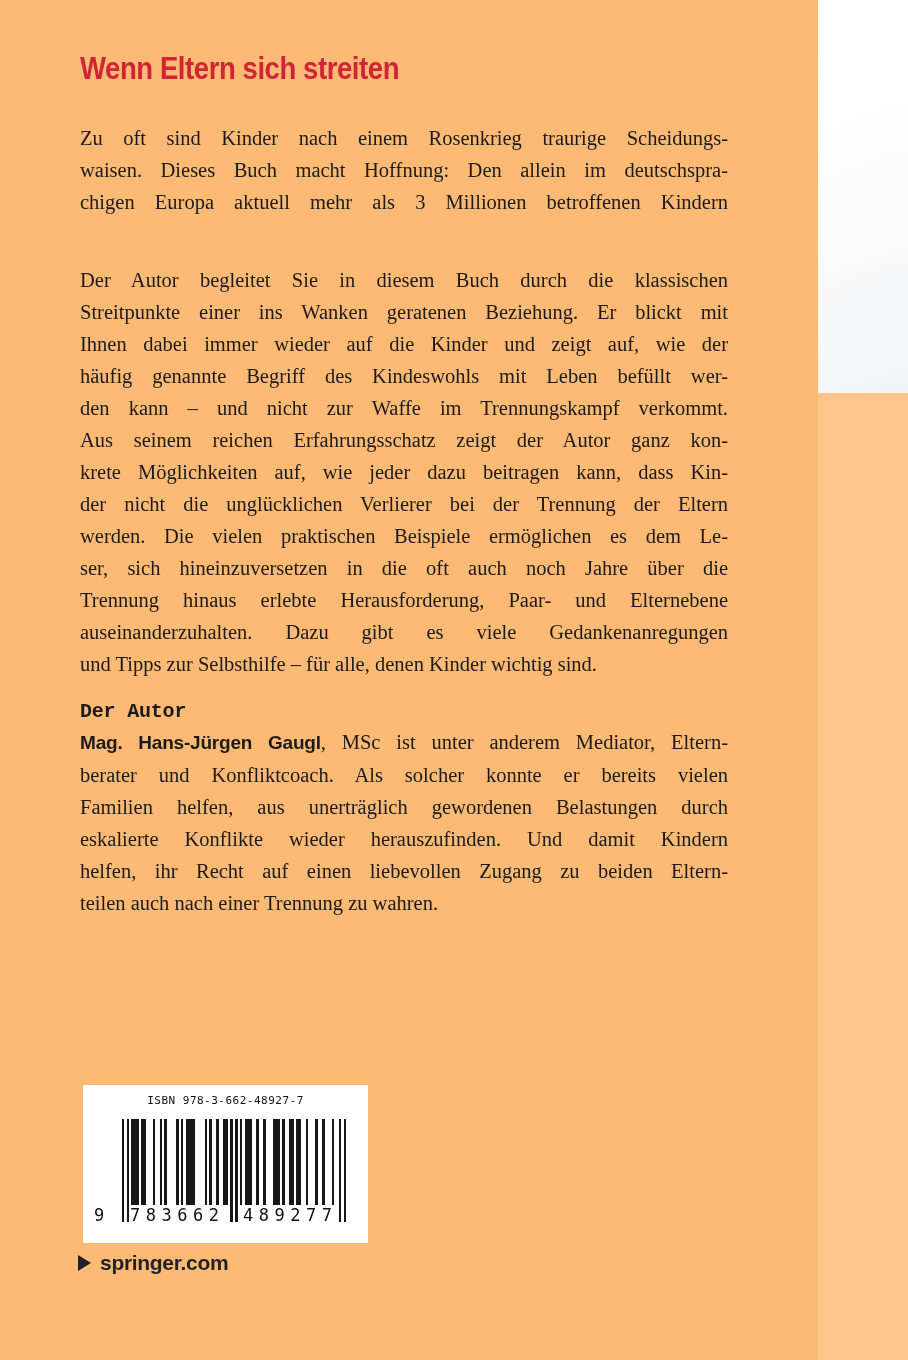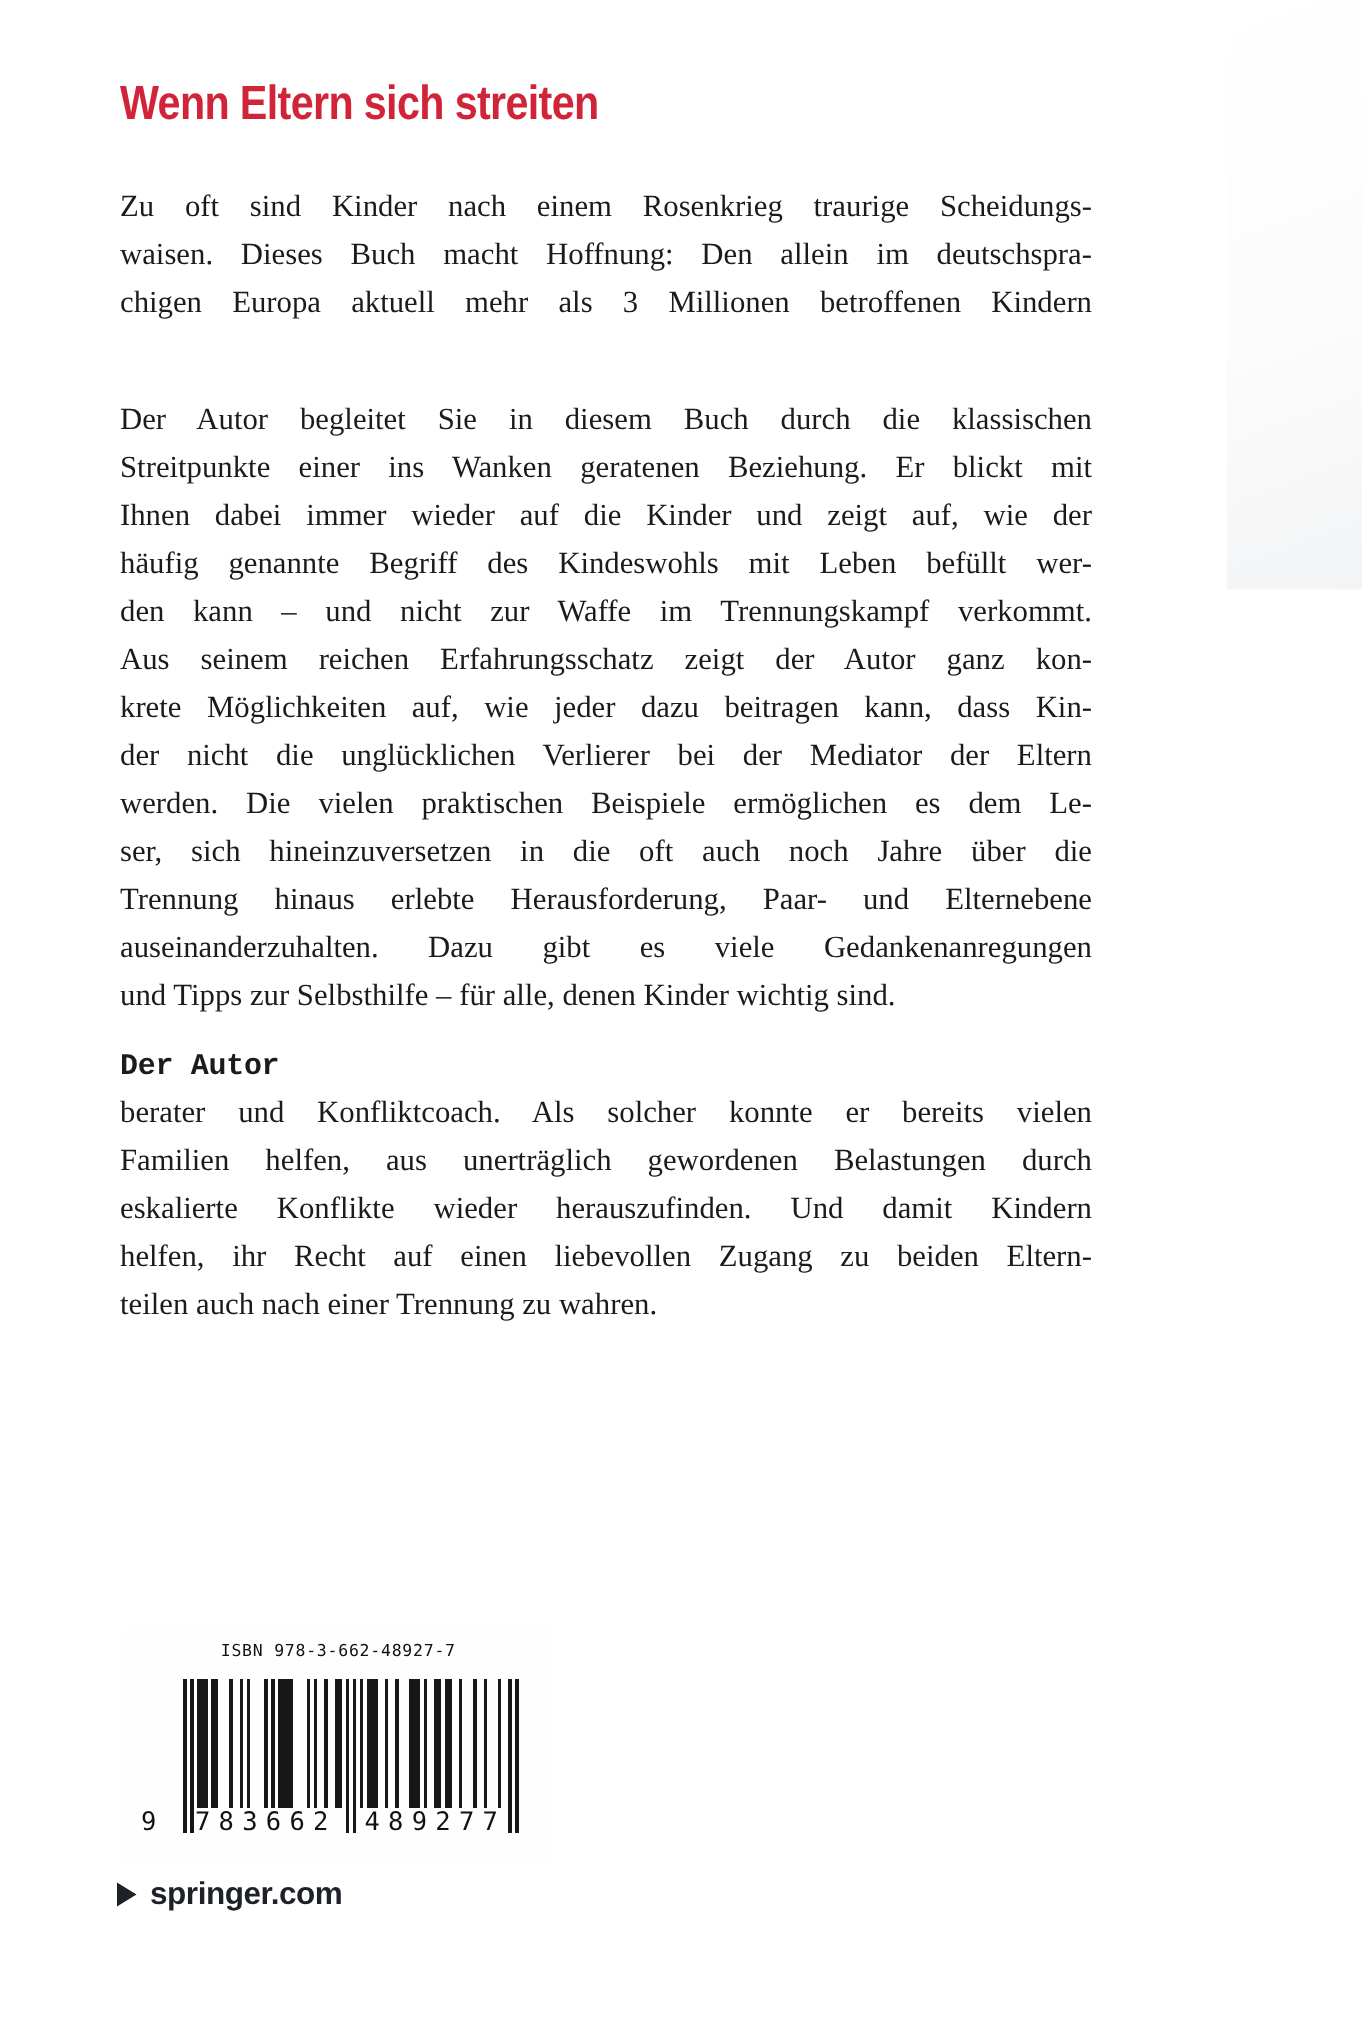--- a/index.html
+++ b/index.html
@@ -1,20 +1,20 @@
 <!DOCTYPE html>
 <html><head>
 <meta charset="utf-8">
 <style>
   html, body { margin: 0; padding: 0; background: #e3e4e6; }
   .canvas {
     position: relative;
     width: 908px;
     height: 1360px;
-    background: #ffffff;
+    background: #fdba74;
     overflow: hidden;
     font-family: "Liberation Serif", serif;
     color: #1b1b1d;
   }
   .white-strip {
     position: absolute;
     left: 818px; top: 0;
     width: 90px; height: 393px;
     background: linear-gradient(160deg, #ffffff 0%, #fcfcfd 55%, #f3f4f5 100%);
   }
@@ -130,31 +130,32 @@
     </div>
 
   <div class="para" style="top:264px">
       <div class="tline">Der Autor begleitet Sie in diesem Buch durch die klassischen</div>
       <div class="tline">Streitpunkte einer ins Wanken geratenen Beziehung. Er blickt mit</div>
       <div class="tline">Ihnen dabei immer wieder auf die Kinder und zeigt auf, wie der</div>
       <div class="tline">häufig genannte Begriff des Kindeswohls mit Leben befüllt wer-</div>
       <div class="tline">den kann – und nicht zur Waffe im Trennungskampf verkommt.</div>
       <div class="tline">Aus seinem reichen Erfahrungsschatz zeigt der Autor ganz kon-</div>
       <div class="tline">krete Möglichkeiten auf, wie jeder dazu beitragen kann, dass Kin-</div>
-      <div class="tline">der nicht die unglücklichen Verlierer bei der Mediator der Eltern</div>
+      <div class="tline">der nicht die unglücklichen Verlierer bei der Trennung der Eltern</div>
       <div class="tline">werden. Die vielen praktischen Beispiele ermöglichen es dem Le-</div>
       <div class="tline">ser, sich hineinzuversetzen in die oft auch noch Jahre über die</div>
       <div class="tline">Trennung hinaus erlebte Herausforderung, Paar- und Elternebene</div>
       <div class="tline">auseinanderzuhalten. Dazu gibt es viele Gedankenanregungen</div>
       <div class="tline tline-last">und Tipps zur Selbsthilfe – für alle, denen Kinder wichtig sind.</div>
     </div>
 
   <div class="author-heading">Der Autor</div>
 
   <div class="para author-para">
+    <div class="tline"><span class="author-name">Mag. Hans-Jürgen Gaugl</span><span>, MSc ist unter anderem Mediator, Eltern-</span></div>
     <div>
         <div class="tline">berater und Konfliktcoach. Als solcher konnte er bereits vielen</div>
         <div class="tline">Familien helfen, aus unerträglich gewordenen Belastungen durch</div>
         <div class="tline">eskalierte Konflikte wieder herauszufinden. Und damit Kindern</div>
         <div class="tline">helfen, ihr Recht auf einen liebevollen Zugang zu beiden Eltern-</div>
         <div class="tline tline-last">teilen auch nach einer Trennung zu wahren.</div>
       </div>
   </div>
 
   <div class="barcode-box">

